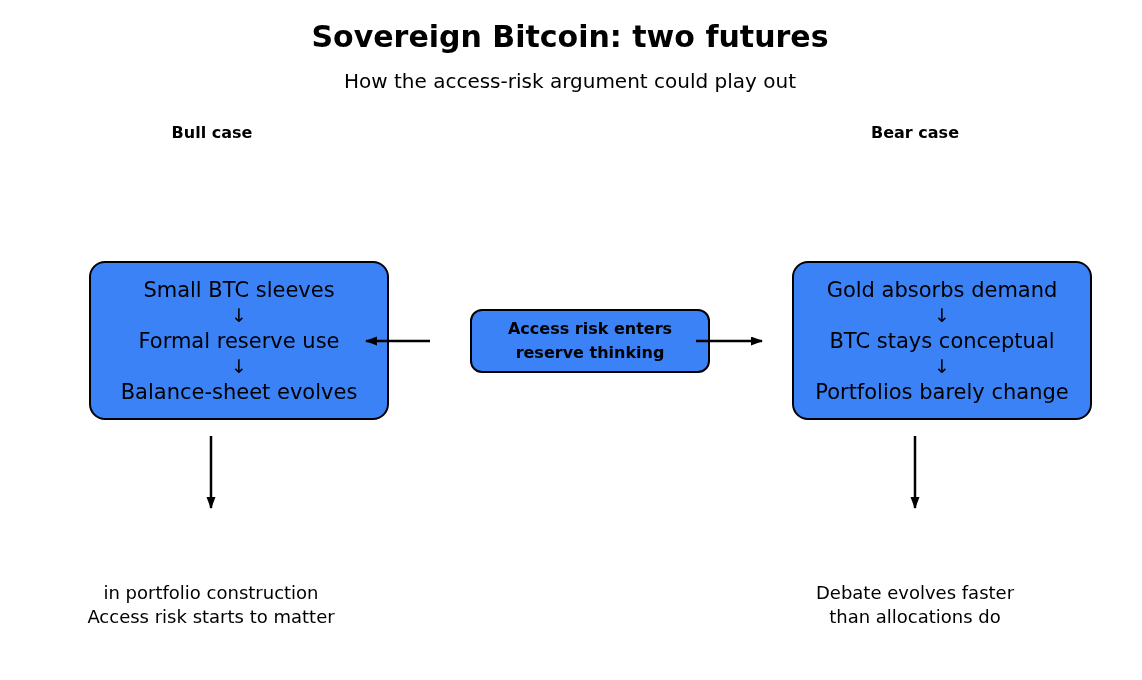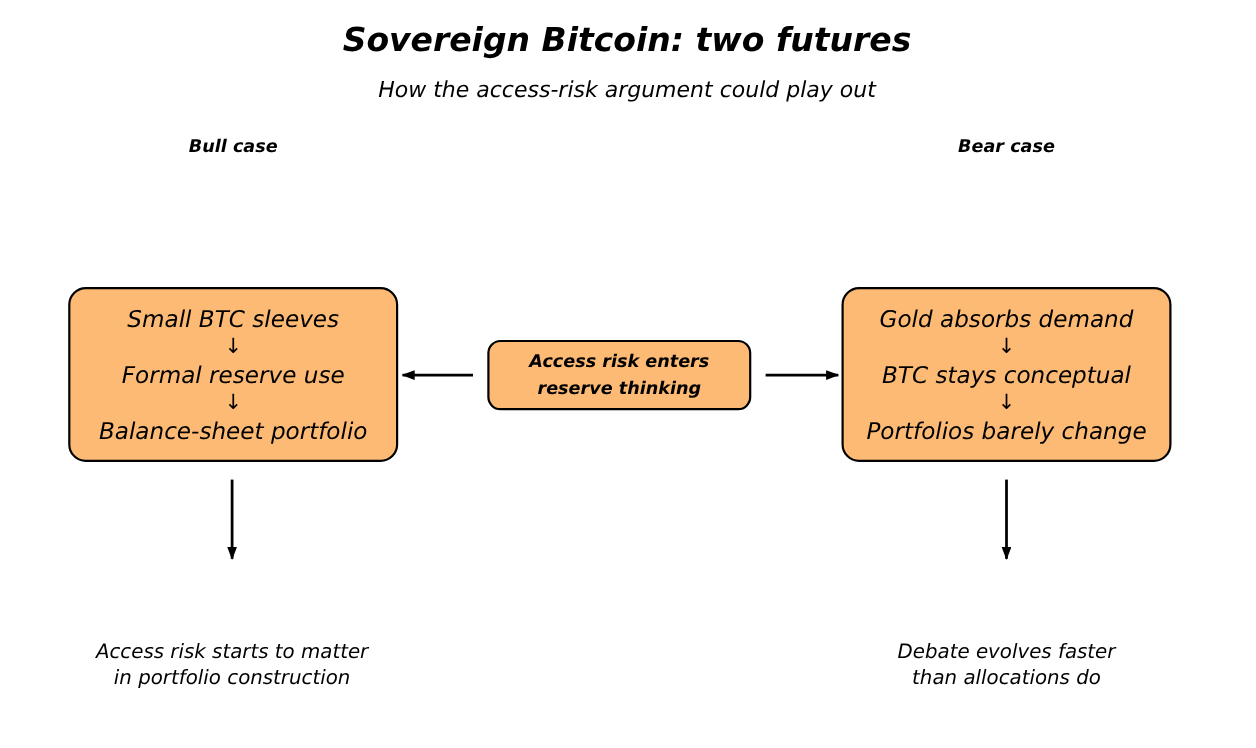--- a/index.html
+++ b/index.html
@@ -5,21 +5,20 @@
   * { margin: 0; padding: 0; box-sizing: border-box; }
   html, body { background: #ffffff; }
   .canvas {
     position: relative;
     width: 1140px;
     height: 680px;
     background: #ffffff;
     font-family: "DejaVu Sans", sans-serif;
     color: #000000;
     overflow: hidden;
-    font-style: italic;
   }
   .title {
     position: absolute;
     top: 19px; left: 0;
     width: 100%;
     text-align: center;
     font-size: 30px;
     font-weight: bold;
   }
   .subtitle {
@@ -34,27 +33,28 @@
     top: 123px;
     width: 300px;
     text-align: center;
     font-size: 16px;
     font-weight: bold;
   }
   .col-label.bull { left: 62px; }
   .col-label.bear { left: 765px; }
   .node {
     position: absolute;
-    background: #fdba74;
+    background: #3b82f6;
     border: 2px solid #000000;
     display: flex;
     flex-direction: column;
     justify-content: center;
     align-items: center;
     text-align: center;
+    margin-left: 27px;
   }
   .seq-box {
     top: 261px;
     width: 300px;
     height: 159px;
     border-radius: 16px;
     font-size: 21px;
   }
   .seq-box.bull { left: 62px; }
   .seq-box.bear { left: 765px; }
@@ -97,21 +97,21 @@
   <div class="subtitle">How the access-risk argument could play out</div>
 
   <div class="col-label bull">Bull case</div>
   <div class="col-label bear">Bear case</div>
 
   <div class="node seq-box bull">
     <div class="step">Small BTC sleeves</div>
     <div class="darr">↓</div>
     <div class="step">Formal reserve use</div>
     <div class="darr">↓</div>
-    <div class="step">Balance-sheet portfolio</div>
+    <div class="step">Balance-sheet evolves</div>
   </div>
 
   <div class="node center-box">
     <div class="line">Access risk enters</div>
     <div class="line">reserve thinking</div>
   </div>
 
   <div class="node seq-box bear">
     <div class="step">Gold absorbs demand</div>
     <div class="darr">↓</div>
@@ -126,22 +126,22 @@
         <path d="M0,0 L12,4.5 L0,9 Z" fill="#000000"></path>
       </marker>
     </defs>
     <line x1="430" y1="341" x2="366" y2="341" stroke="#000000" stroke-width="2.5" marker-end="url(#ah)"></line>
     <line x1="696" y1="341" x2="762" y2="341" stroke="#000000" stroke-width="2.5" marker-end="url(#ah)"></line>
     <line x1="211" y1="436" x2="211" y2="508" stroke="#000000" stroke-width="2.5" marker-end="url(#ah)"></line>
     <line x1="915" y1="436" x2="915" y2="508" stroke="#000000" stroke-width="2.5" marker-end="url(#ah)"></line>
   </svg>
 
   <div class="outcome bull">
+    <div>in portfolio construction</div>
     <div>Access risk starts to matter</div>
-    <div>in portfolio construction</div>
   </div>
 
   <div class="outcome bear">
     <div>Debate evolves faster</div>
     <div>than allocations do</div>
   </div>
 
 </div>
 
 </body></html>

